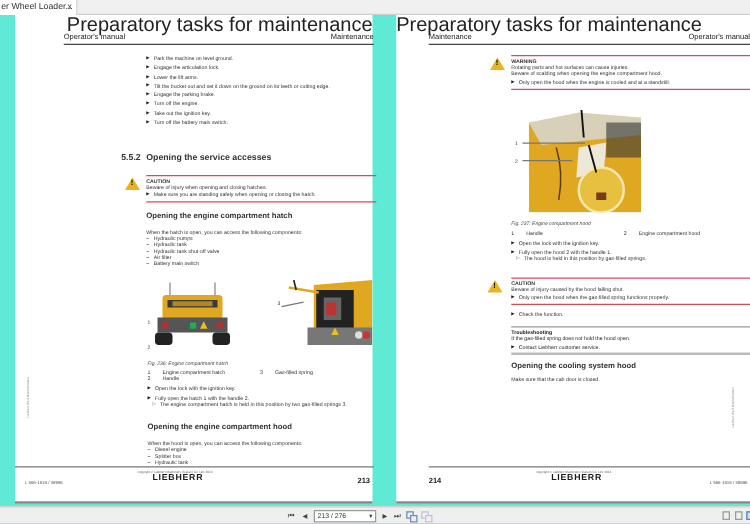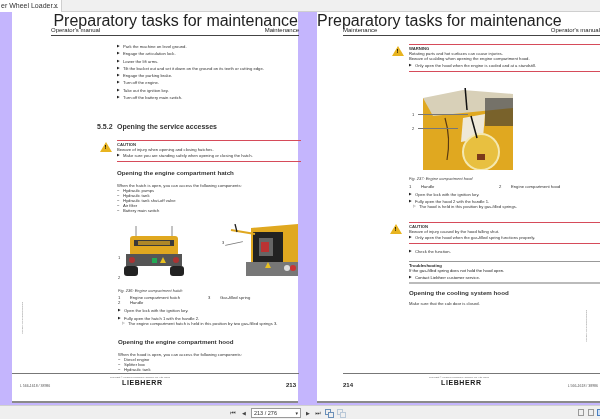--- a/index.html
+++ b/index.html
@@ -3,21 +3,21 @@
 <meta charset="utf-8">
 <style>
   * { box-sizing: border-box; margin: 0; padding: 0; }
   html, body { width: 600px; height: 419px; overflow: hidden; }
   body { font-family: "Liberation Sans", sans-serif; background: #a8a8a8; position: relative; color: #222; }
 
   .tabbar { position: absolute; left: 0; top: 0; width: 600px; height: 12px; background: #f0f0f0; border-bottom: 1px solid #cfcfcf; }
   .tab { position: absolute; left: 0; top: 0; height: 12px; width: 62px; background: #fff; border-right: 1px solid #cfcfcf; font-size: 7px; line-height: 12px; padding-left: 1px; white-space: nowrap; overflow: hidden; color: #333; }
   .tab-close { position: absolute; left: 54px; top: 0; font-size: 7px; line-height: 12px; color: #333; }
 
-  .viewer { position: absolute; left: 0; top: 12px; width: 600px; height: 393px; background: #c4b5fd; }
+  .viewer { position: absolute; left: 0; top: 12px; width: 600px; height: 393px; background: #5eead4; }
   .page { position: absolute; top: 0; height: 391px; background: #fff; border-bottom: 2px solid #8a8a8a; }
   .page.left { left: 12px; width: 286px; }
   .page.right { left: 317px; width: 283px; }
 
   .hdr { position: absolute; top: 14px; height: 10px; border-bottom: 1px solid #444; font-size: 6px; line-height: 9px; }
   .hdr .l { position: absolute; left: 0; }
   .hdr .r { position: absolute; right: 0; }
 
   .content { position: absolute; font-size: 4.2px; line-height: 7.3px; color: #333; }
   .bullet { position: relative; padding-left: 6px; }

